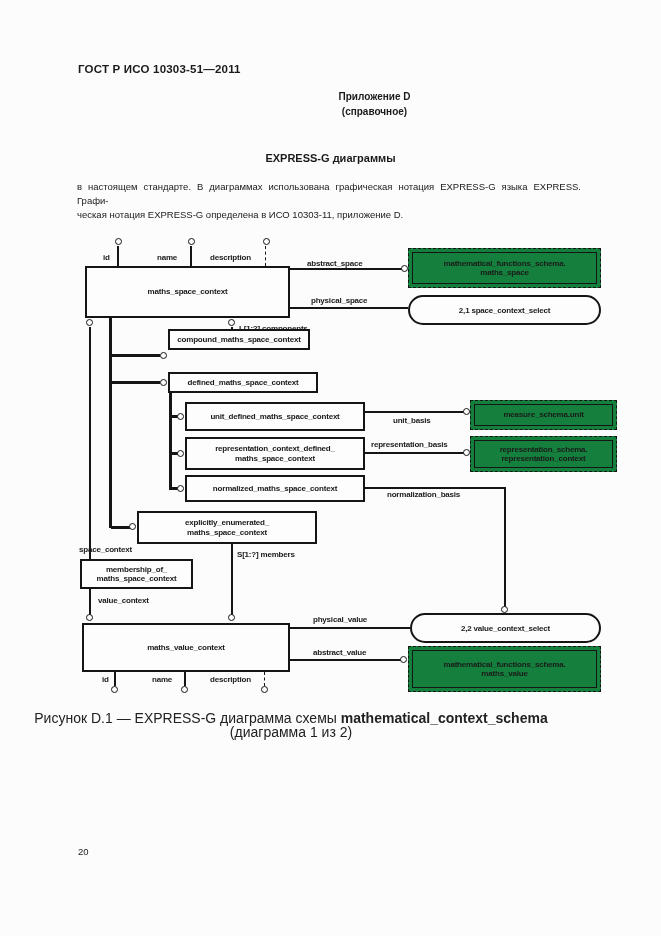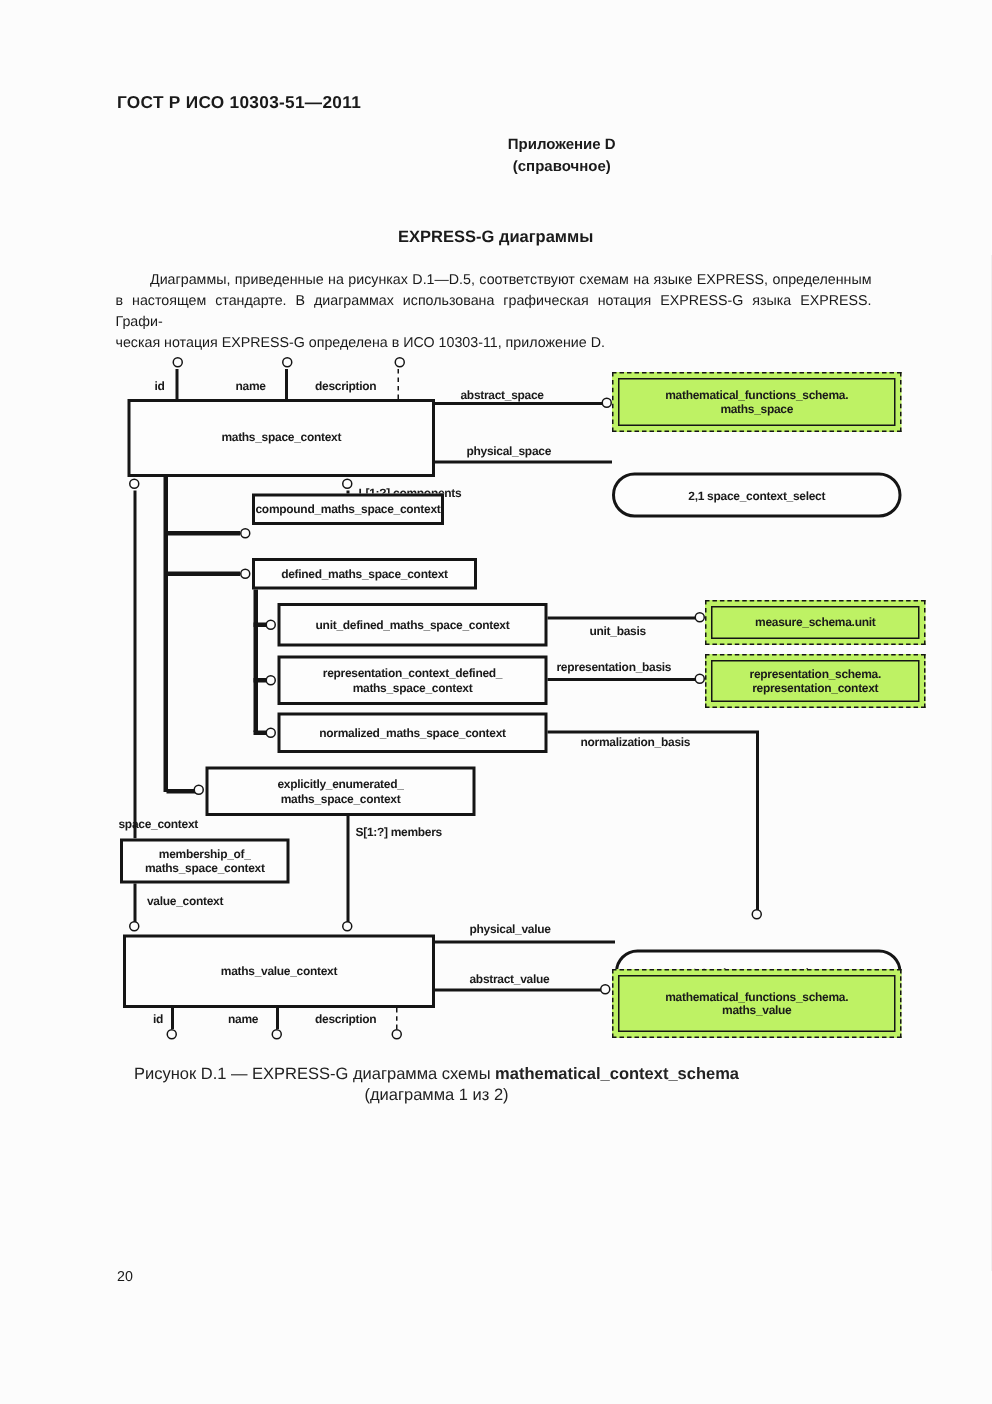--- a/index.html
+++ b/index.html
@@ -6,54 +6,53 @@
   .pg{position:relative;width:661px;height:936px;background:#fcfcfc;overflow:hidden;
       font-family:"Liberation Sans",sans-serif;color:#1a1a1a;}
   
   .hdr{position:absolute;left:78px;top:63px;font-size:11.5px;font-weight:bold;letter-spacing:.2px;text-align:center;}
   .annex{position:absolute;left:0;width:661px;text-align:center;font-weight:bold;font-size:10px;margin-left:44px;}
   .sect{position:absolute;left:0;top:152px;width:661px;text-align:center;font-weight:bold;font-size:11px;}
   .para{position:absolute;left:77px;top:180px;width:504px;font-size:9.5px;line-height:14px;}
   .para .jl{text-align:justify;text-align-last:justify;}
   .para .first{text-indent:23px;}
   .para .last{text-align:left;}
-  .cap{position:absolute;left:0;width:582px;text-align:center;font-size:11px;color:#222;}
+  .cap{position:absolute;left:0;width:582px;text-align:center;font-size:14px;color:#222;}
   .pgnum{position:absolute;left:78px;top:846px;font-size:9.5px;}
   
   .ebox{position:absolute;box-sizing:border-box;border:2px solid #151515;background:#fdfdfd;
         display:flex;align-items:center;justify-content:center;text-align:center;
         font-weight:bold;font-size:8px;line-height:9.5px;white-space:pre-line;letter-spacing:-.2px;}
-  .refbox{position:absolute;box-sizing:border-box;border:1.5px dashed #151515;background:#bef264;padding:3px;}
+  .refbox{position:absolute;box-sizing:border-box;border:1.5px dashed #151515;background:#15803d;padding:3px;}
   .refinner{box-sizing:border-box;border:1.5px solid #151515;width:100%;height:100%;
         display:flex;align-items:center;justify-content:center;text-align:center;
         font-weight:bold;font-size:8px;line-height:9.5px;white-space:pre-line;letter-spacing:-.2px;}
   .oval{position:absolute;box-sizing:border-box;border:2px solid #151515;border-radius:15px;background:#fdfdfd;
         display:flex;align-items:center;justify-content:center;
-        font-weight:bold;font-size:8px;letter-spacing:-.2px;margin-top:20px;}
+        font-weight:bold;font-size:8px;letter-spacing:-.2px;}
   .lbl{position:absolute;font-weight:bold;font-size:8px;line-height:10px;white-space:nowrap;letter-spacing:-.2px;}
   .hl{position:absolute;background:#151515;height:1.5px;}
   .vl{position:absolute;background:#151515;width:1.5px;}
   .hl.thick{height:3px;}
   .vl.thick{width:3px;}
   .vdash{position:absolute;width:0;border-left:1.5px dashed #151515;}
   .circ{position:absolute;box-sizing:border-box;width:7px;height:7px;border:1.5px solid #151515;
         border-radius:50%;background:#fdfdfd;}
 </style>
 </head>
 <body>
 
 <div class="pg">
 
   <div class="hdr">ГОСТ Р ИСО 10303-51—2011</div>
   <div class="annex" style="top:91px">Приложение D</div>
   <div class="annex" style="top:106px">(справочное)</div>
   <div class="sect">EXPRESS-G диаграммы</div>
 
   <div class="para">
-    <div class="jl first">Диаграммы, приведенные на рисунках D.1—D.5, соответствуют схемам на языке EXPRESS, определенным</div>
     <div class="jl">в настоящем стандарте. В диаграммах использована графическая нотация EXPRESS-G языка EXPRESS. Графи-</div>
     <div class="last">ческая нотация EXPRESS-G определена в ИСО 10303-11, приложение D.</div>
   </div>
 
   <div class="circ" style="left:115px;top:238px"></div>
   <div class="circ" style="left:188px;top:238px"></div>
   <div class="circ" style="left:263px;top:238px"></div>
   <div class="vl" style="left:117px;top:246px;height:20px"></div>
   <div class="vl" style="left:190px;top:246px;height:20px"></div>
   <div class="vdash" style="left:265px;top:246px;height:20px"></div>
@@ -80,21 +79,21 @@
   <div class="lbl" style="left:239px;top:324px">L[1:?] components</div>
 
   <div class="vl thick" style="left:109px;top:318px;height:210px"></div>
   <div class="hl thick" style="left:111px;top:354px;width:49px"></div>
   <div class="circ" style="left:160px;top:352px"></div>
   <div class="hl thick" style="left:111px;top:381px;width:49px"></div>
   <div class="circ" style="left:160px;top:379px"></div>
   <div class="hl thick" style="left:111px;top:526px;width:20px"></div>
   <div class="circ" style="left:129px;top:523px"></div>
 
-  <div class="ebox" style="left:168px;top:329px;width:128px;height:21px">compound_maths_space_context</div>
+  <div class="ebox" style="left:168px;top:329px;width:142px;height:21px">compound_maths_space_context</div>
   <div class="ebox" style="left:168px;top:372px;width:150px;height:21px">defined_maths_space_context</div>
 
   <div class="vl thick" style="left:169px;top:393px;height:95px"></div>
   <div class="hl thick" style="left:169px;top:415px;width:9px"></div>
   <div class="circ" style="left:177px;top:413px"></div>
   <div class="hl thick" style="left:169px;top:452px;width:9px"></div>
   <div class="circ" style="left:177px;top:450px"></div>
   <div class="hl thick" style="left:169px;top:487px;width:9px"></div>
   <div class="circ" style="left:177px;top:485px"></div>
 

